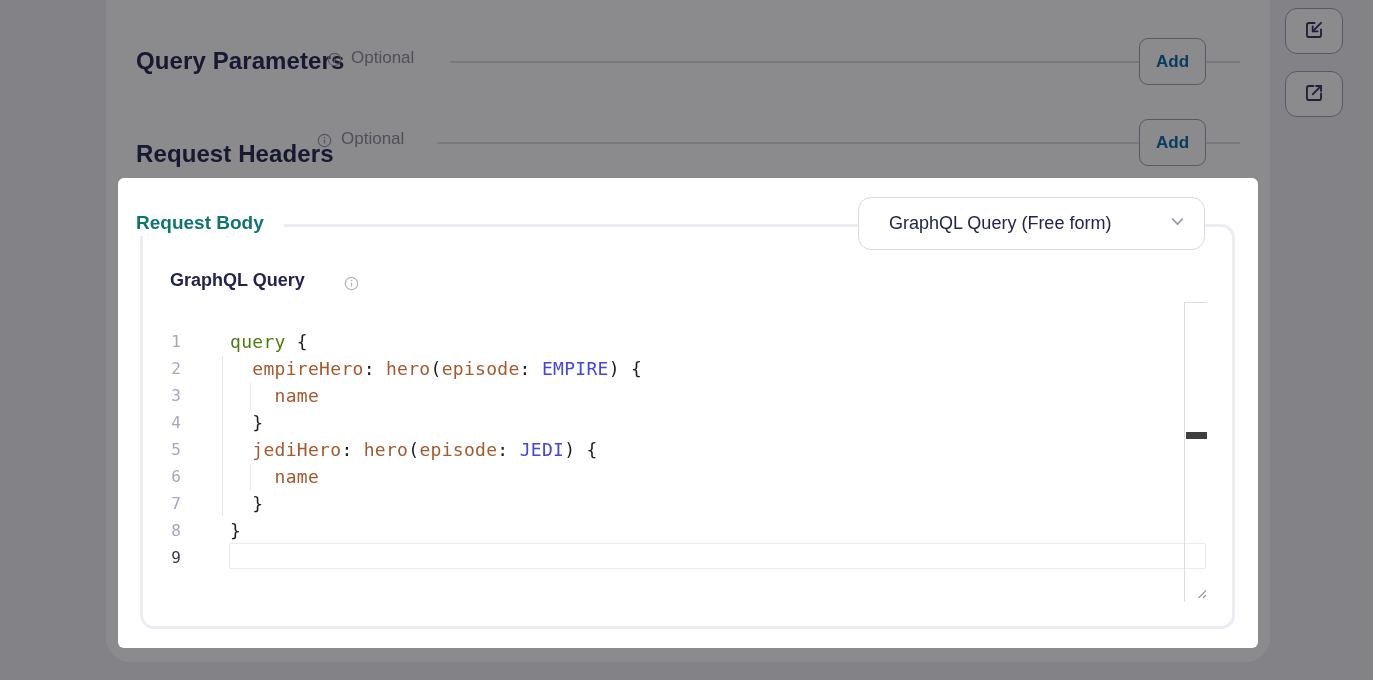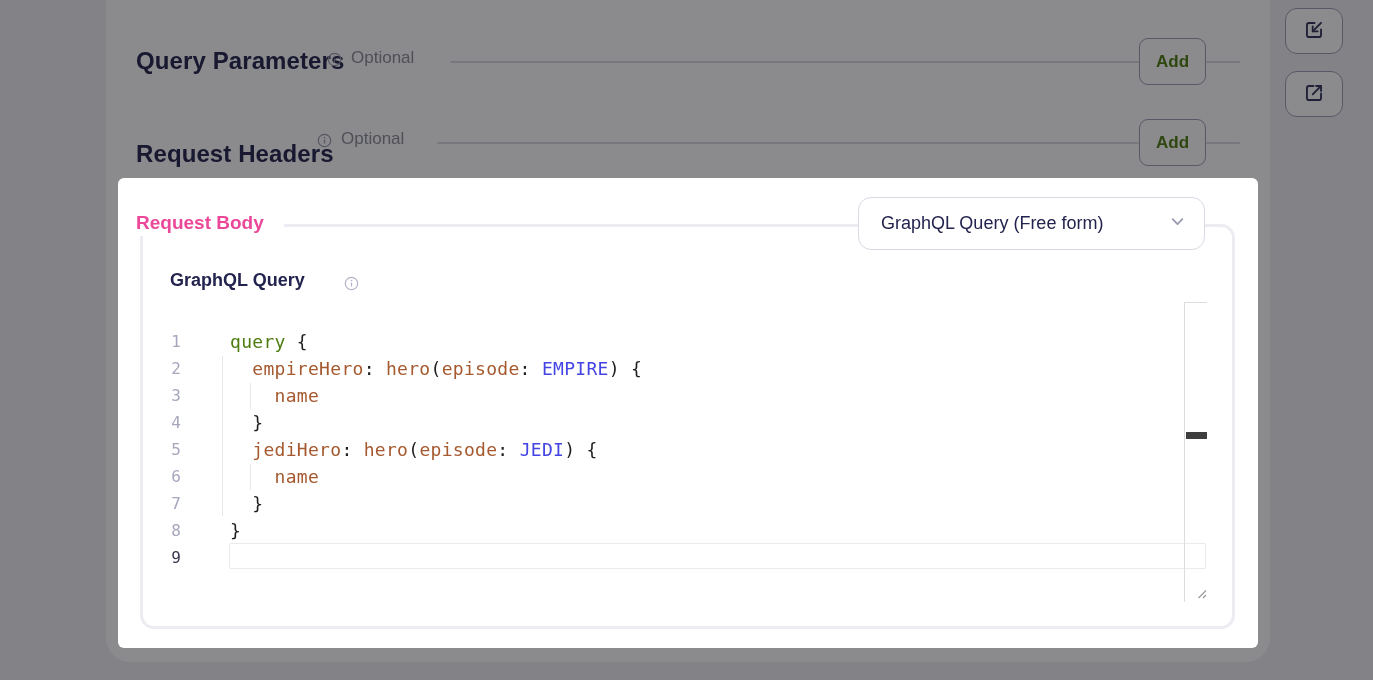--- a/index.html
+++ b/index.html
@@ -10,40 +10,40 @@
   .card { position:absolute; left:106px; top:-60px; width:1164px; height:722px;
           background:#ffffff; border-radius:24px; }
 
   .abs { position:absolute; }
 
   .sec-title { font-size:24px; font-weight:700; color:#23234f; letter-spacing:.1px; }
   .optional  { font-size:17px; color:#8c8c9a; }
   .divider   { height:2px; background:#d9d9e1; border-radius:1px; }
 
   .add-btn { width:67px; height:47px; background:#fff; border:1.5px solid #9e9eb4;
-             border-radius:9px; font-size:17px; font-weight:600; color:#4d7c0f;
+             border-radius:9px; font-size:17px; font-weight:600; color:#0369a1;
              font-family:"Liberation Sans",sans-serif; cursor:pointer;
              display:flex; align-items:center; justify-content:center; }
 
   .icon-btn { width:58px; height:46px; background:#fff; border:1.5px solid #9e9eb4;
               border-radius:12px; display:flex; align-items:center; justify-content:center;
               cursor:pointer; }
 
   .info-icon svg { display:block; }
 
   
   .rb-box { position:absolute; left:140px; top:224px; width:1095px; height:405px;
             border:3px solid #ececf2; border-radius:14px; background:#fff; }
   .rb-legend { position:absolute; left:136px; top:210px; height:26px; background:#fff;
-               padding:0 20px 0 0; font-size:19px; font-weight:700; color:#ec4899;
+               padding:0 20px 0 0; font-size:19px; font-weight:700; color:#0f766e;
                display:flex; align-items:center; }
 
   .dd { position:absolute; left:858px; top:197px; width:347px; height:53px; background:#fff;
         border:1.5px solid #d9d9e3; border-radius:13px; display:flex; align-items:center;
-        padding:0 18px 0 22px; cursor:pointer; }
+        padding:0 18px 0 30px; cursor:pointer; }
   .dd-text { font-size:18px; color:#23234f; flex:1; }
 
   .gql-label { position:absolute; left:170px; top:270px; font-size:18px; font-weight:700;
                color:#23234f; }
 
   
   .mono { font-family:"DejaVu Sans Mono", monospace; }
   .gutter { position:absolute; left:160px; top:328px; width:21px; text-align:right; }
   .gutter .ln { height:27px; line-height:27px; font-size:16px; color:#a6a6bd; }
   .gutter .ln.active { color:#3a3a4e; }

